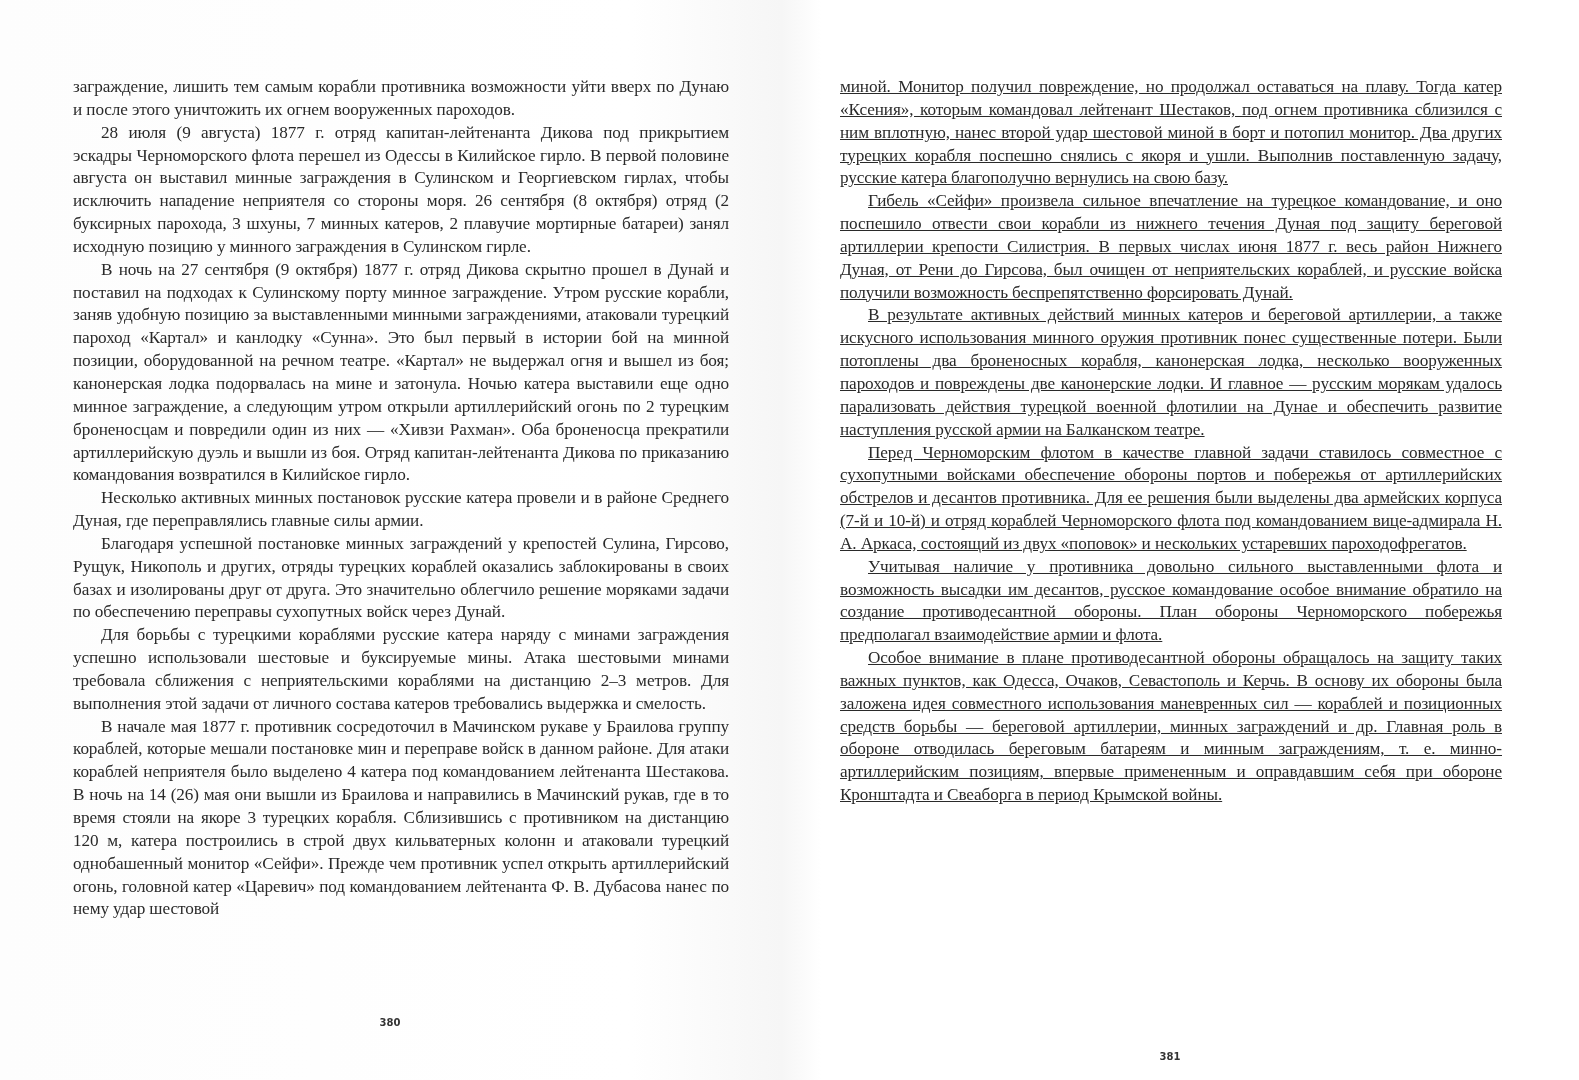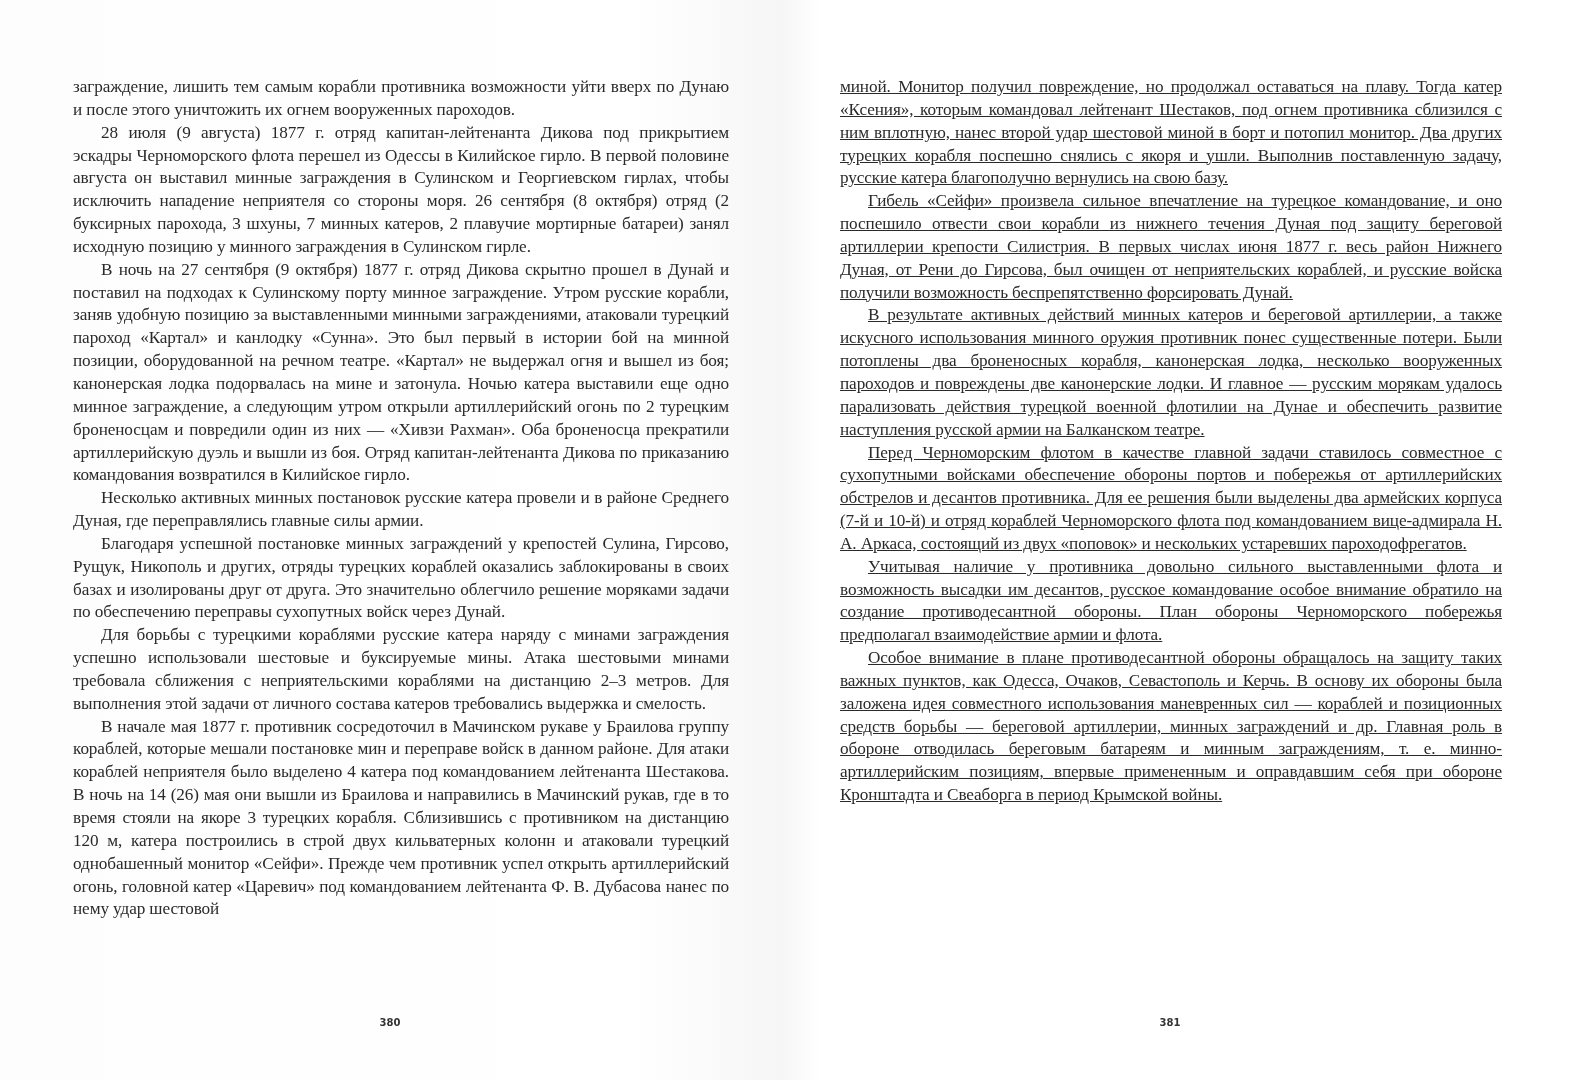--- a/index.html
+++ b/index.html
@@ -48,21 +48,21 @@
     .folio {
       position: absolute;
       top: 1017px;
       font-family: "DejaVu Sans", sans-serif;
       font-weight: bold;
       font-size: 10px;
       color: #333;
       text-align: center;
     }
     .folio.left-folio { left: 360px; width: 60px; }
-    .folio.right-folio { left: 1140px; width: 60px; }
+    .folio.right-folio { left: 1140px; width: 60px; margin-top: 34px; }
   </style>
 </head>
 <body>
 
 <div class="spread">
 
   <div class="page left">
     <div class="page-body">
       <p class="cont">заграждение, лишить тем самым корабли противника возможности уйти вверх по Дунаю и после этого уничтожить их огнем вооруженных пароходов.</p>
       <p>28 июля (9 августа) 1877 г. отряд капитан-лейтенанта Дикова под прикрытием эскадры Черноморского флота перешел из Одессы в Килийское гирло. В первой половине августа он выставил минные заграждения в Сулинском и Георгиевском гирлах, чтобы исключить нападение неприятеля со стороны моря. 26 сентября (8 октября) отряд (2 буксирных парохода, 3 шхуны, 7 минных катеров, 2 плавучие мортирные батареи) занял исходную позицию у минного заграждения в Сулинском гирле.</p>

